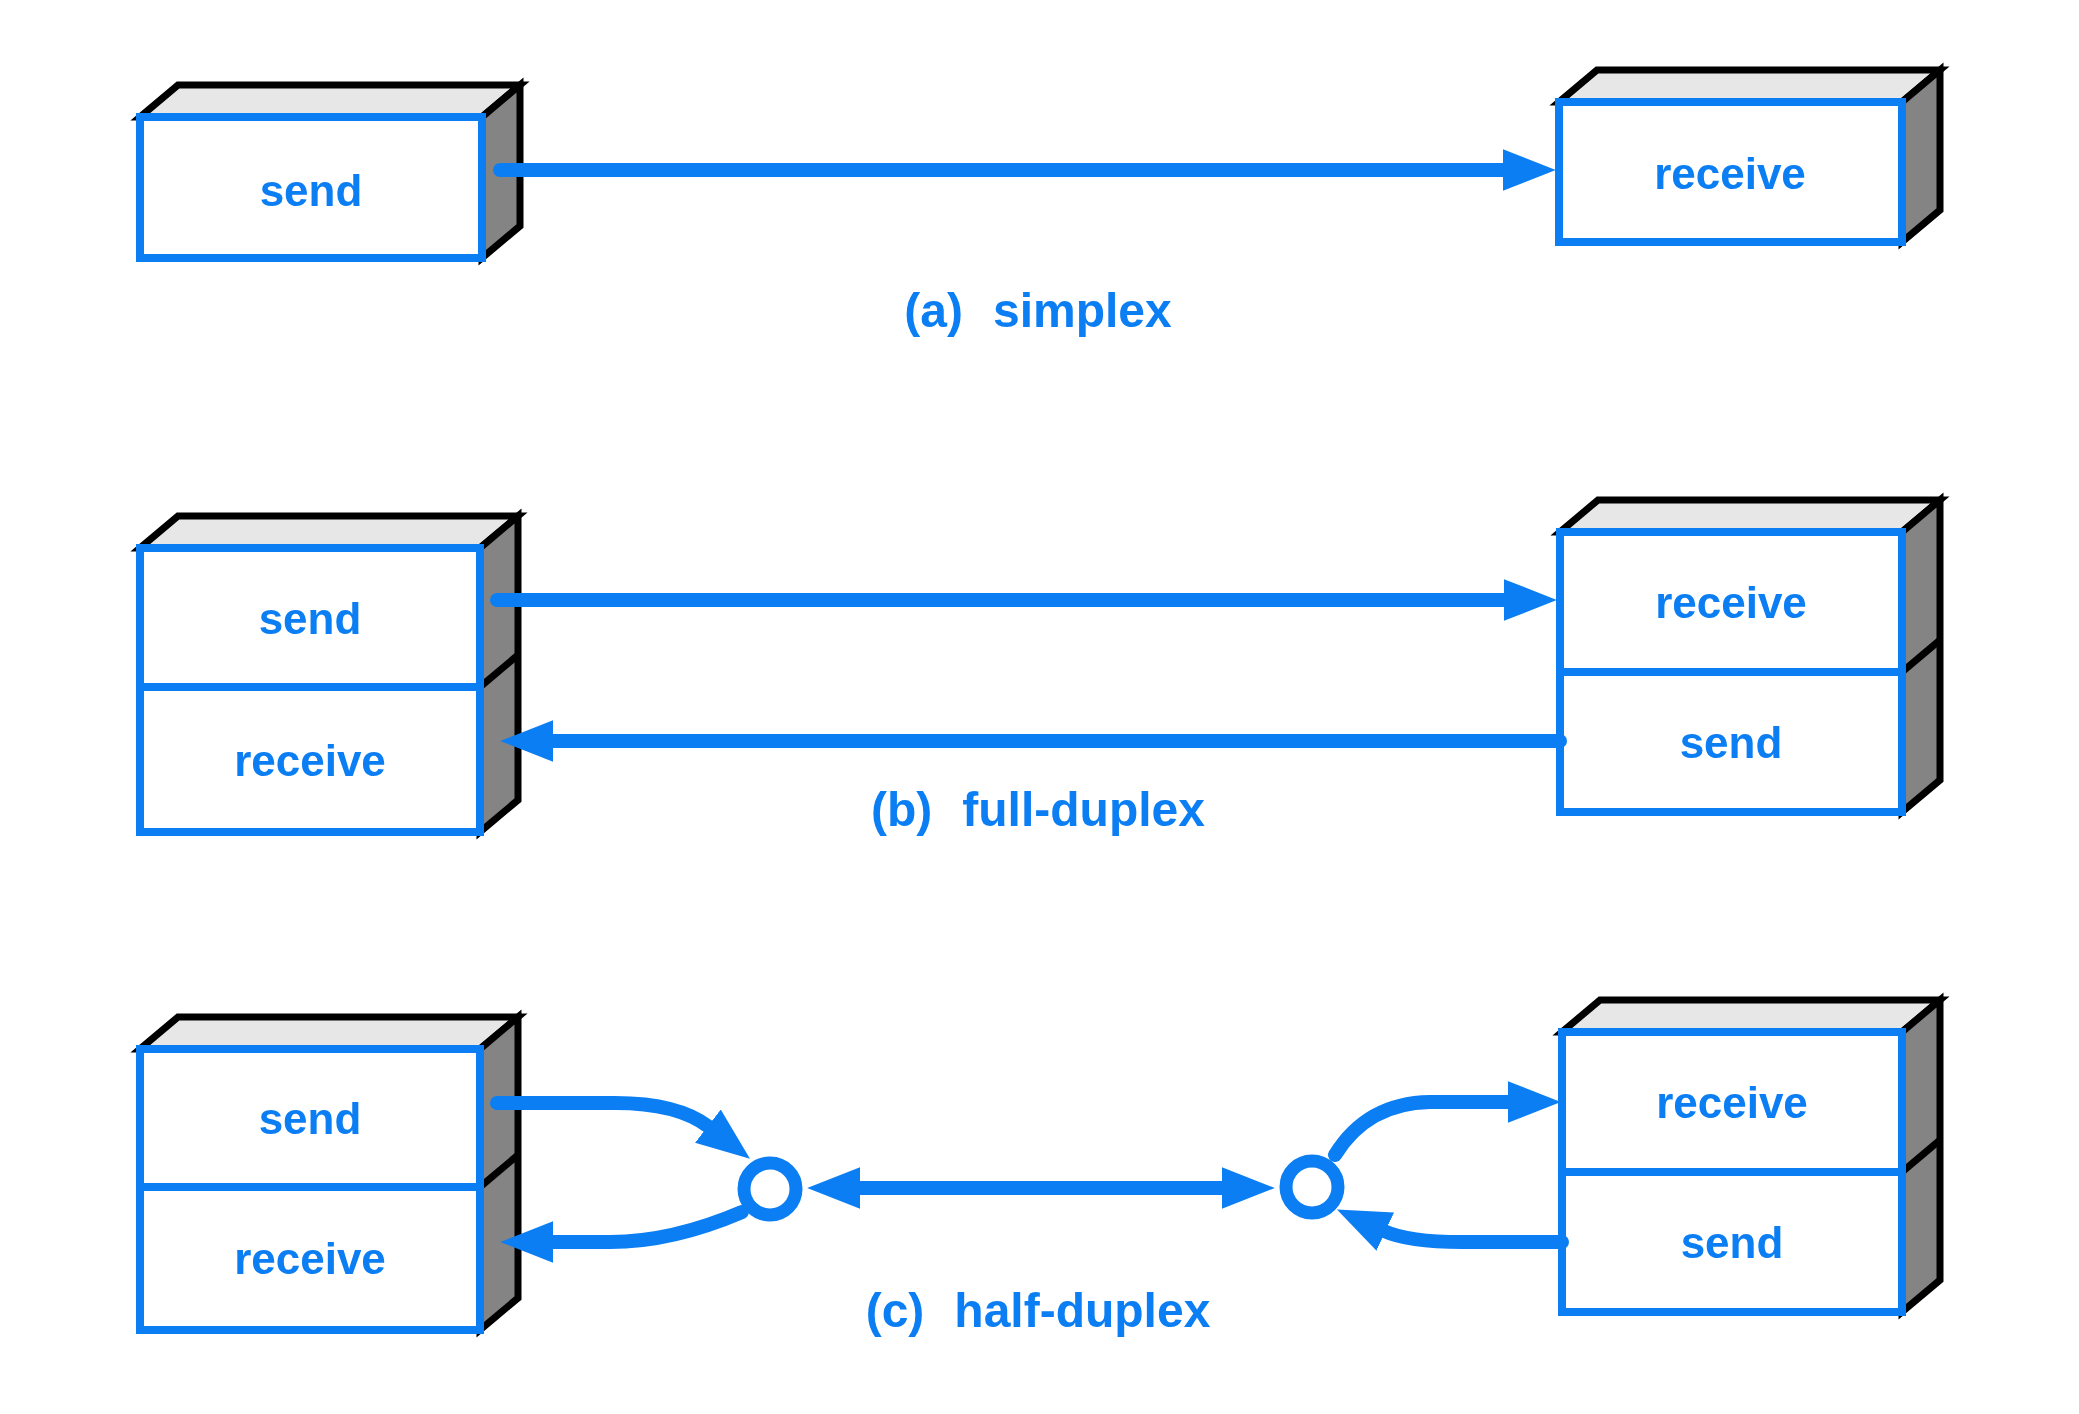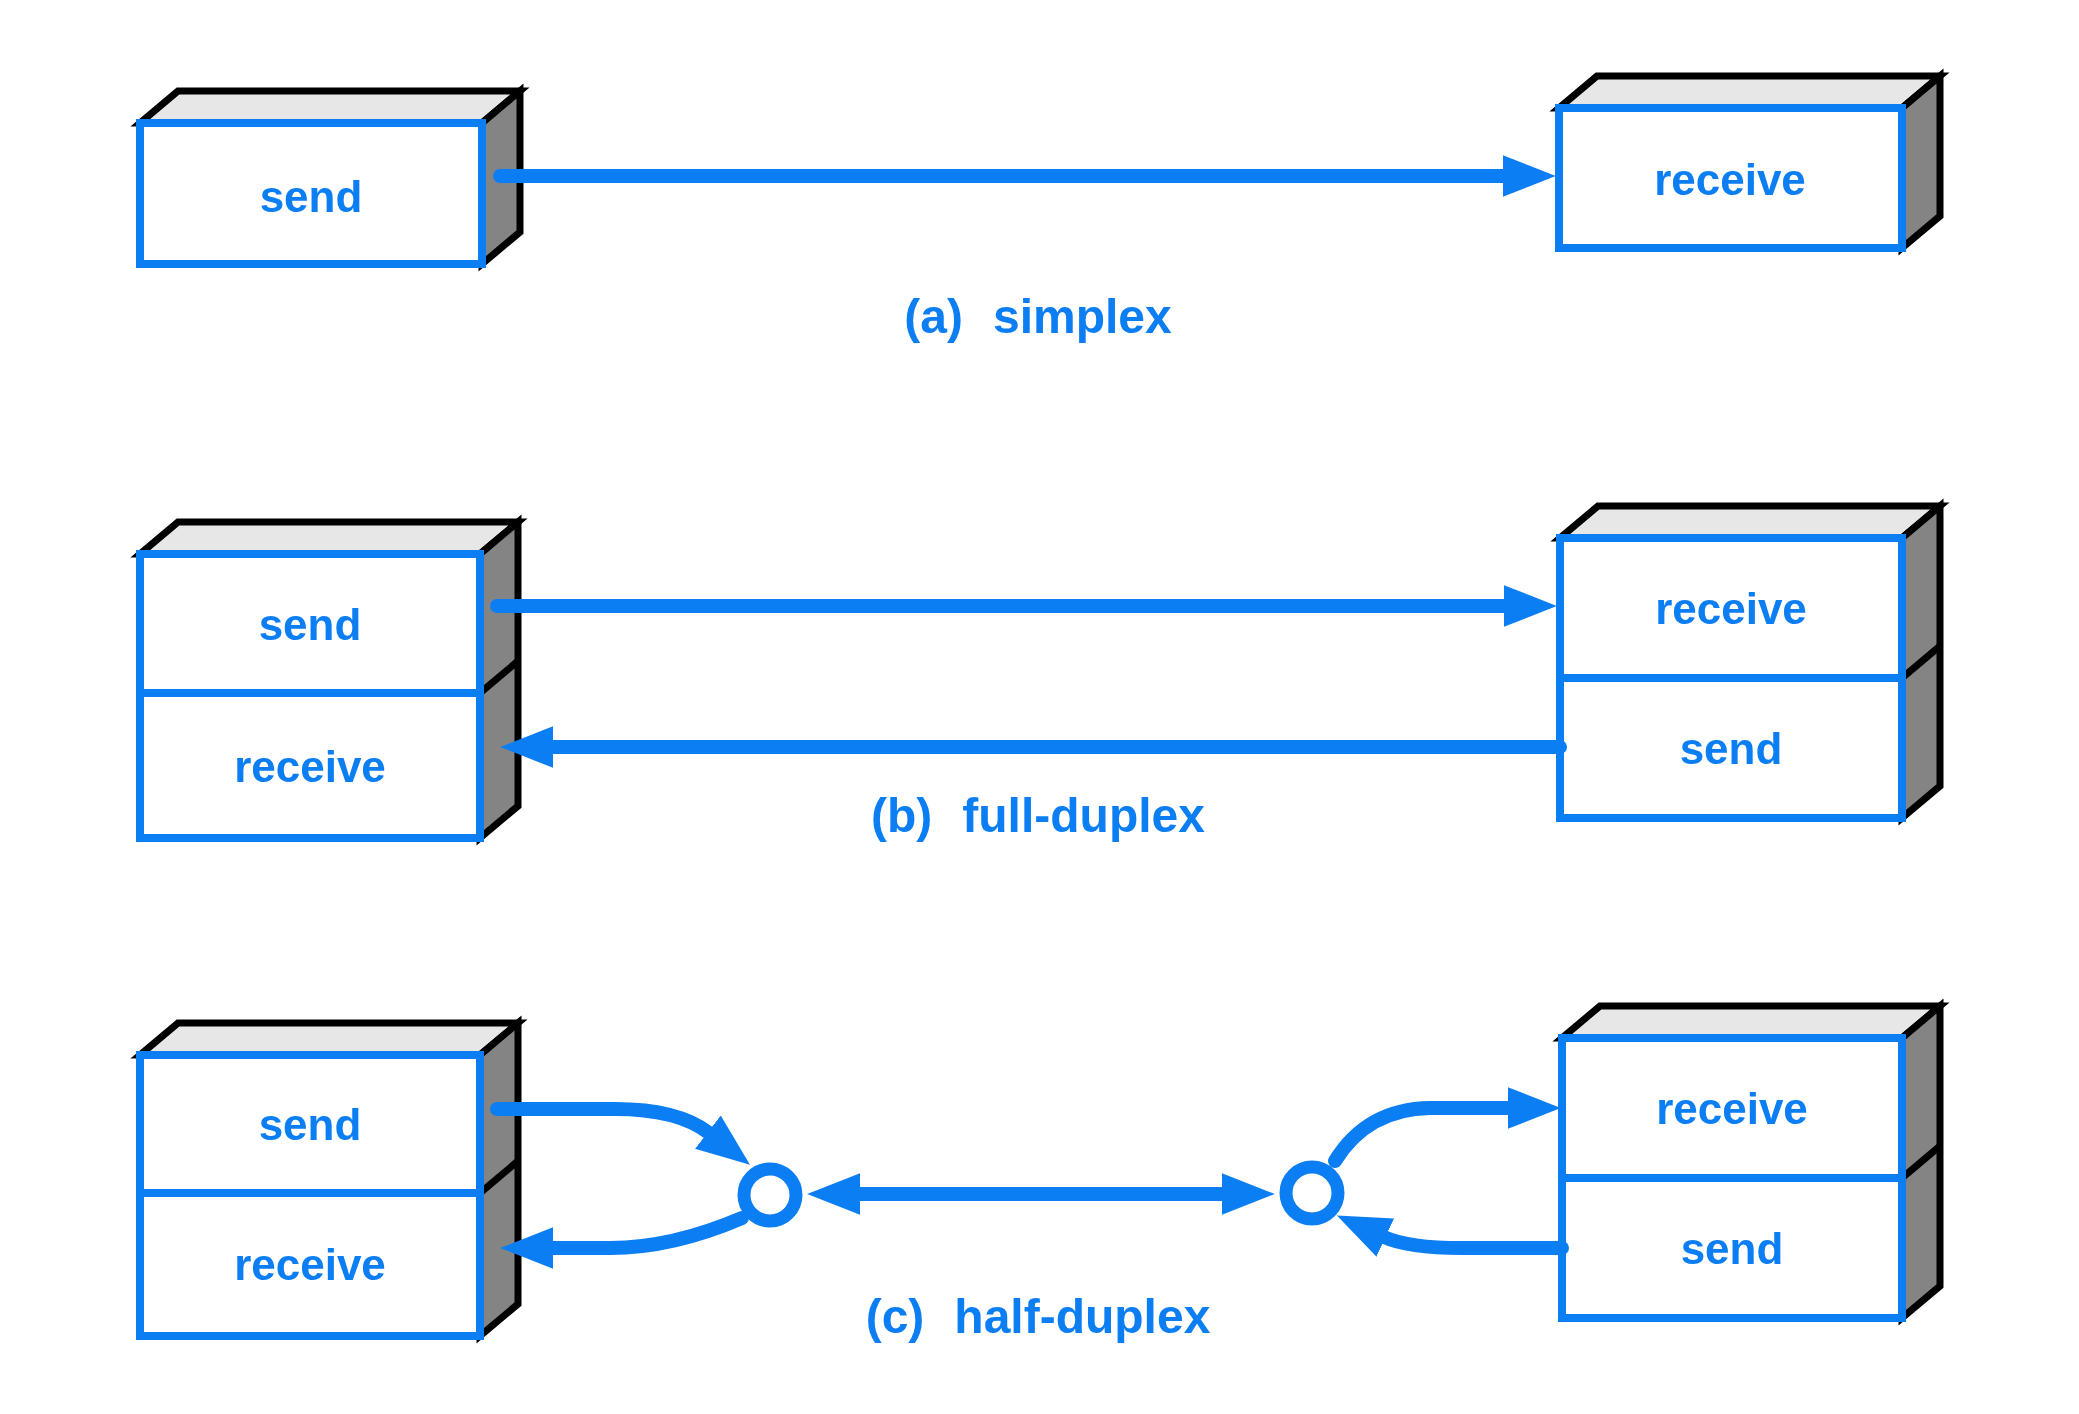--- a/index.html
+++ b/index.html
@@ -3,21 +3,21 @@
 <meta charset="utf-8">
 <style>
   :root{
     --accent-blue:#0b7ef3;
     --box-top-gray:#e7e7e7;
     --box-side-gray:#848484;
     --outline-black:#000000;
     --background:#ffffff;
   }
   html,body{margin:0;padding:0;background:var(--background);}
-  .stage{width:2079px;height:1404px;position:relative;background:var(--background);margin-top:6px;}
+  .stage{width:2079px;height:1404px;position:relative;background:var(--background);}
   svg{display:block;}
   .face-top{fill:var(--box-top-gray);stroke:var(--outline-black);stroke-width:7;stroke-linejoin:miter;}
   .face-side{fill:var(--box-side-gray);stroke:var(--outline-black);stroke-width:7;stroke-linejoin:miter;}
   .face-front{fill:#ffffff;stroke:var(--accent-blue);stroke-width:8;stroke-linejoin:miter;}
   .divider{stroke:var(--accent-blue);stroke-width:8;}
   .side-divider{stroke:var(--outline-black);stroke-width:7;}
   .flow{stroke:var(--accent-blue);stroke-width:14;fill:none;stroke-linecap:round;}
   .arrowhead{fill:var(--accent-blue);}
   .node-circle{fill:#ffffff;stroke:var(--accent-blue);stroke-width:13;}
   .box-label{fill:var(--accent-blue);font:bold 44px "Liberation Sans",sans-serif;text-anchor:middle;}

